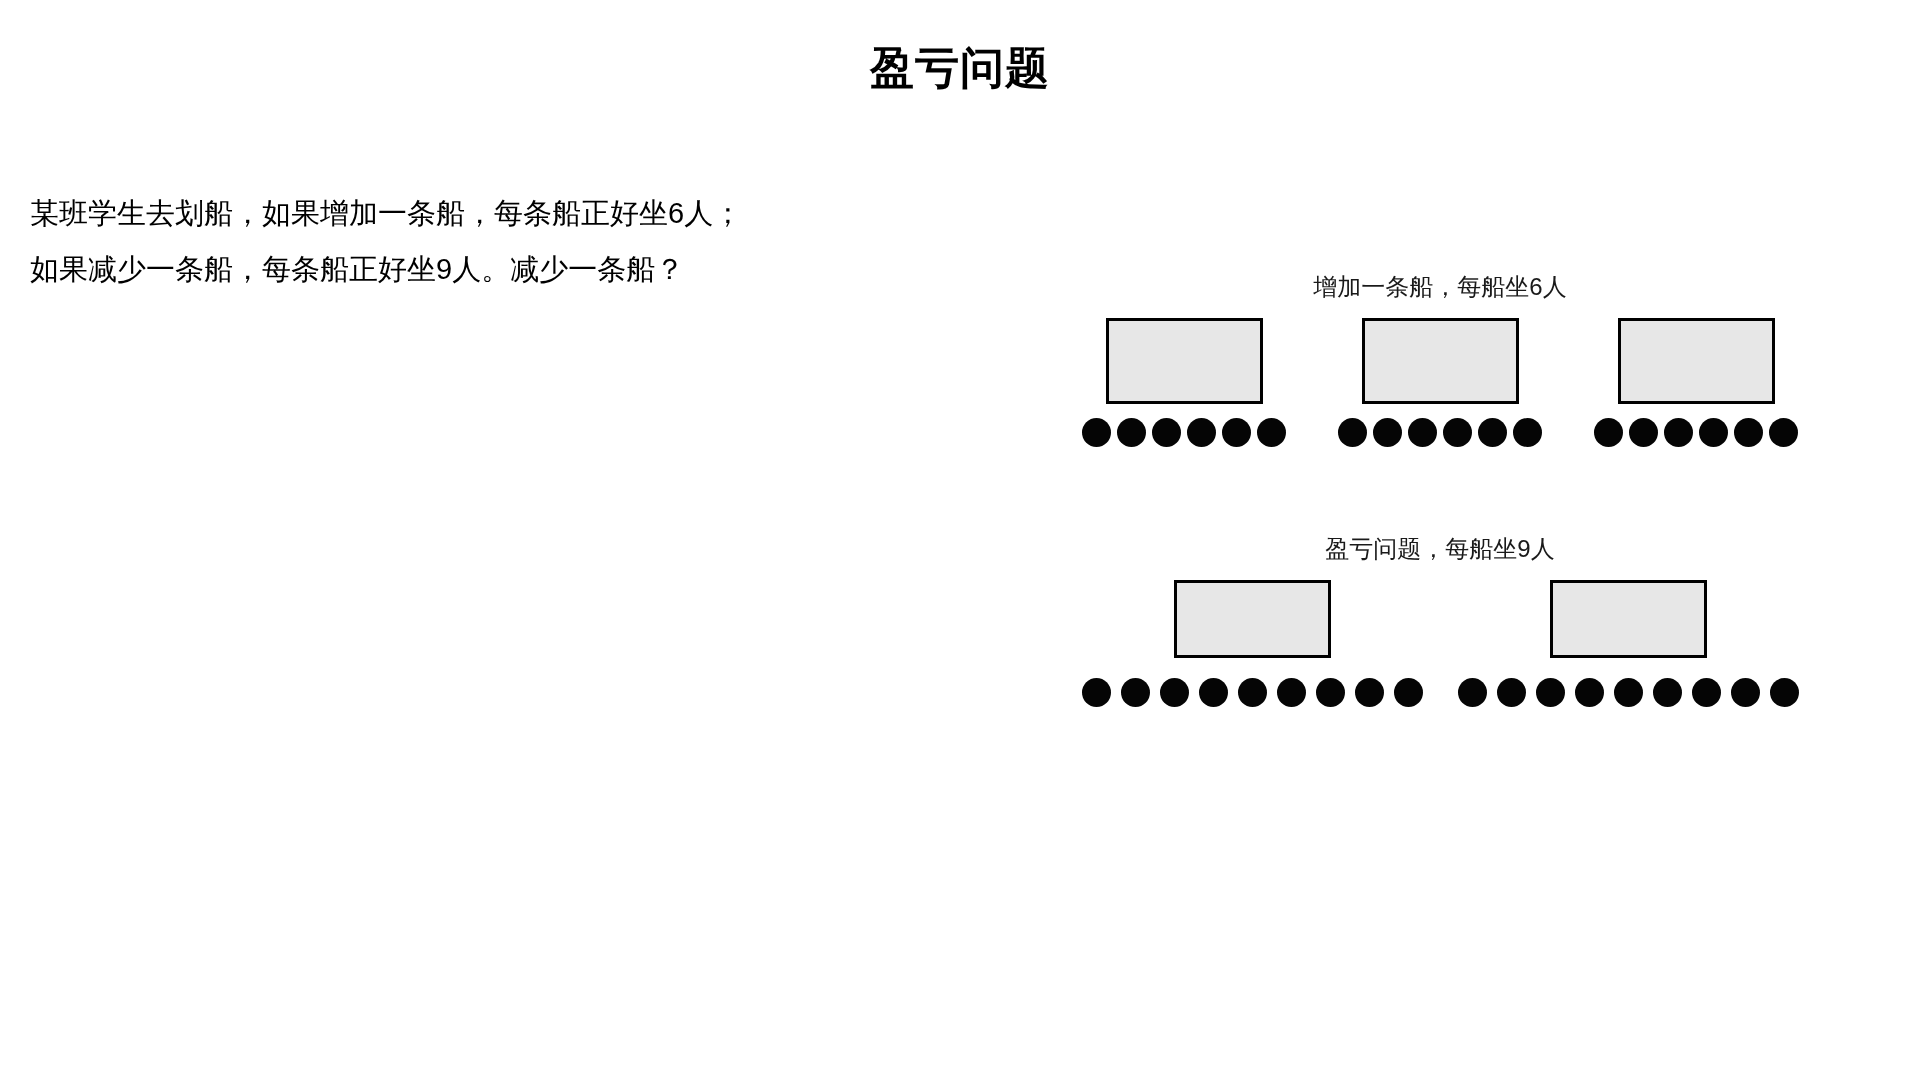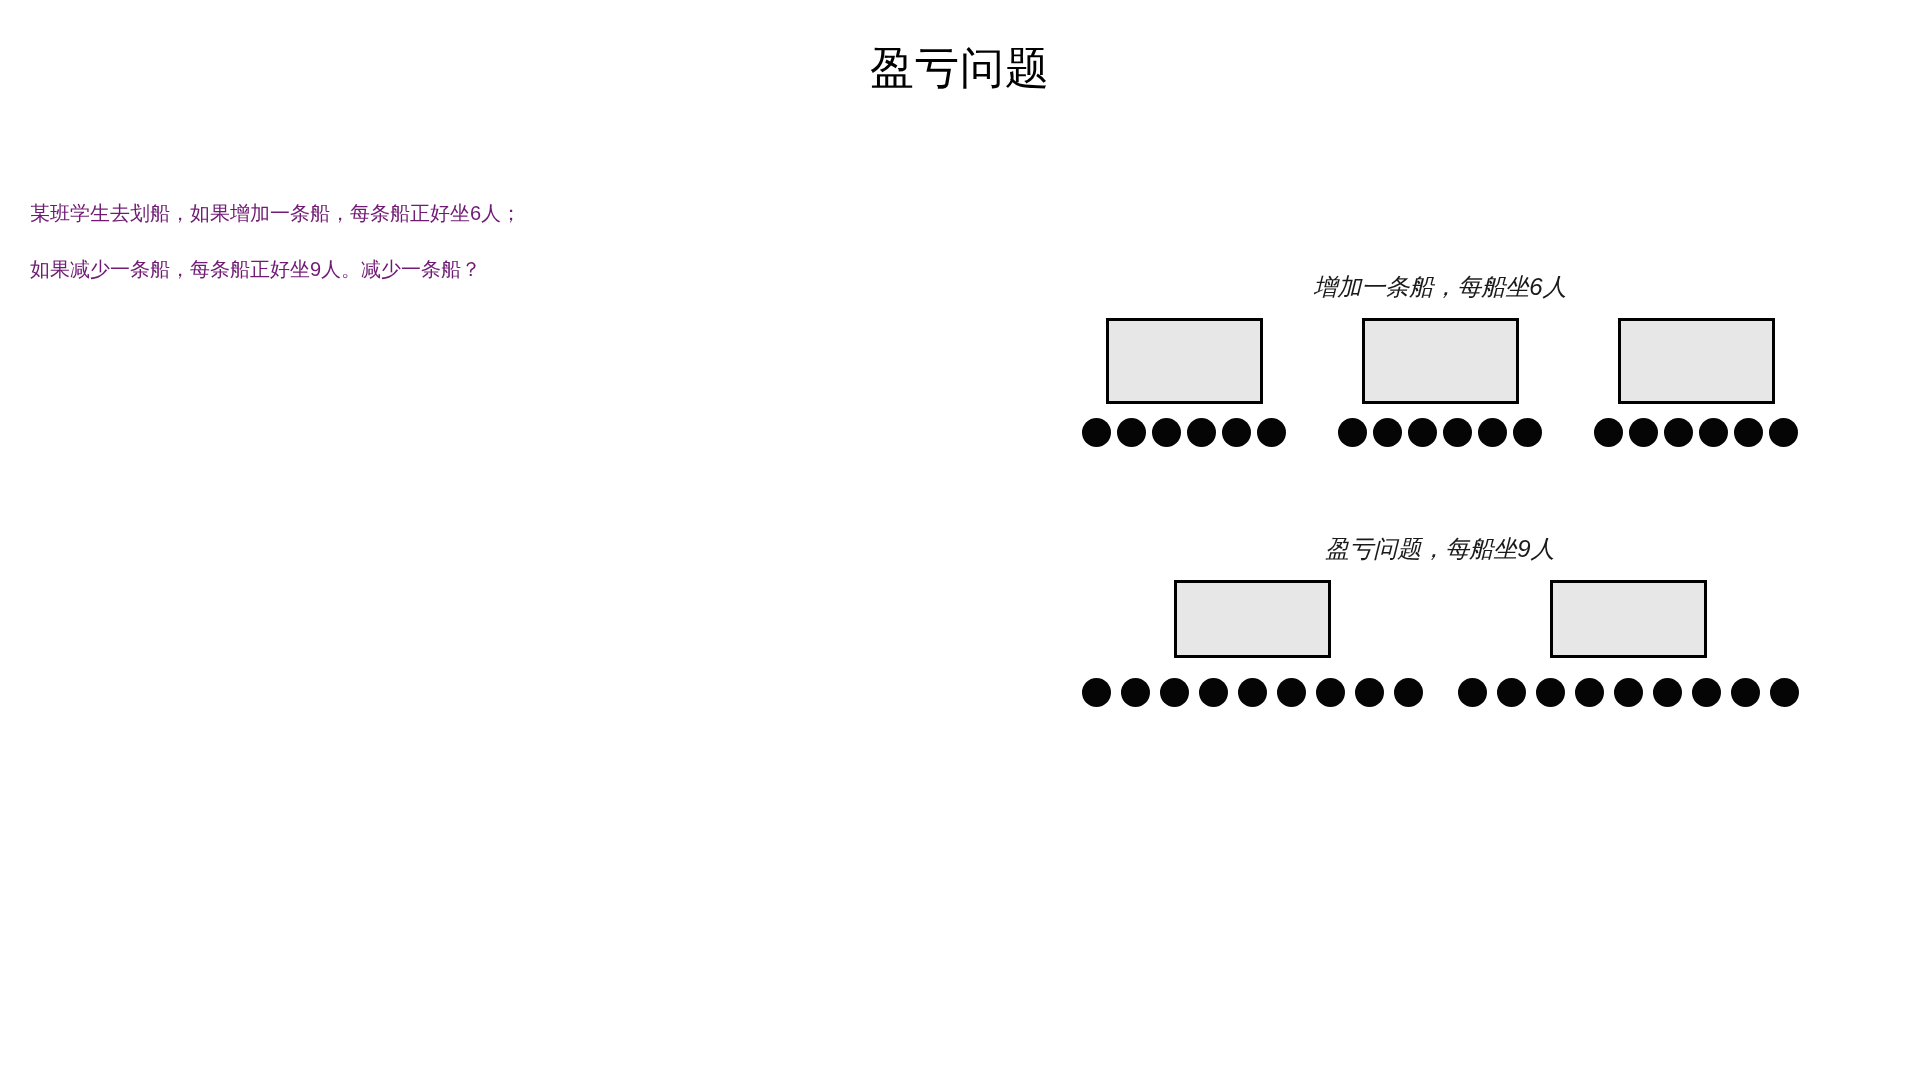--- a/index.html
+++ b/index.html
@@ -19,48 +19,47 @@
   }
 
   
   .page-title {
     position: absolute;
     left: 0;
     top: 42px;
     width: 1920px;
     text-align: center;
     font-size: 44px;
-    font-weight: normal;
+    font-weight: bold;
     letter-spacing: 1px;
     color: #000000;
     line-height: 1.2;
   }
 
   
   .problem-block {
     position: absolute;
     left: 30px;
     top: 185px;
     width: 980px;
   }
   .problem-line {
-    font-size: 20px;
+    font-size: 29px;
     line-height: 56px;
-    color: #701a75;
+    color: #000000;
     white-space: pre;
   }
 
   
   .diagram-area {
     position: absolute;
     left: 960px;
     top: 270px;
     width: 960px;
     height: 660px;
-    font-style: italic;
   }
   .scenario {
     position: absolute;
     left: 0;
     width: 960px;
   }
   .scenario-1 { top: 0px; }
   .scenario-2 { top: 262px; }
 
   .scenario-caption {

